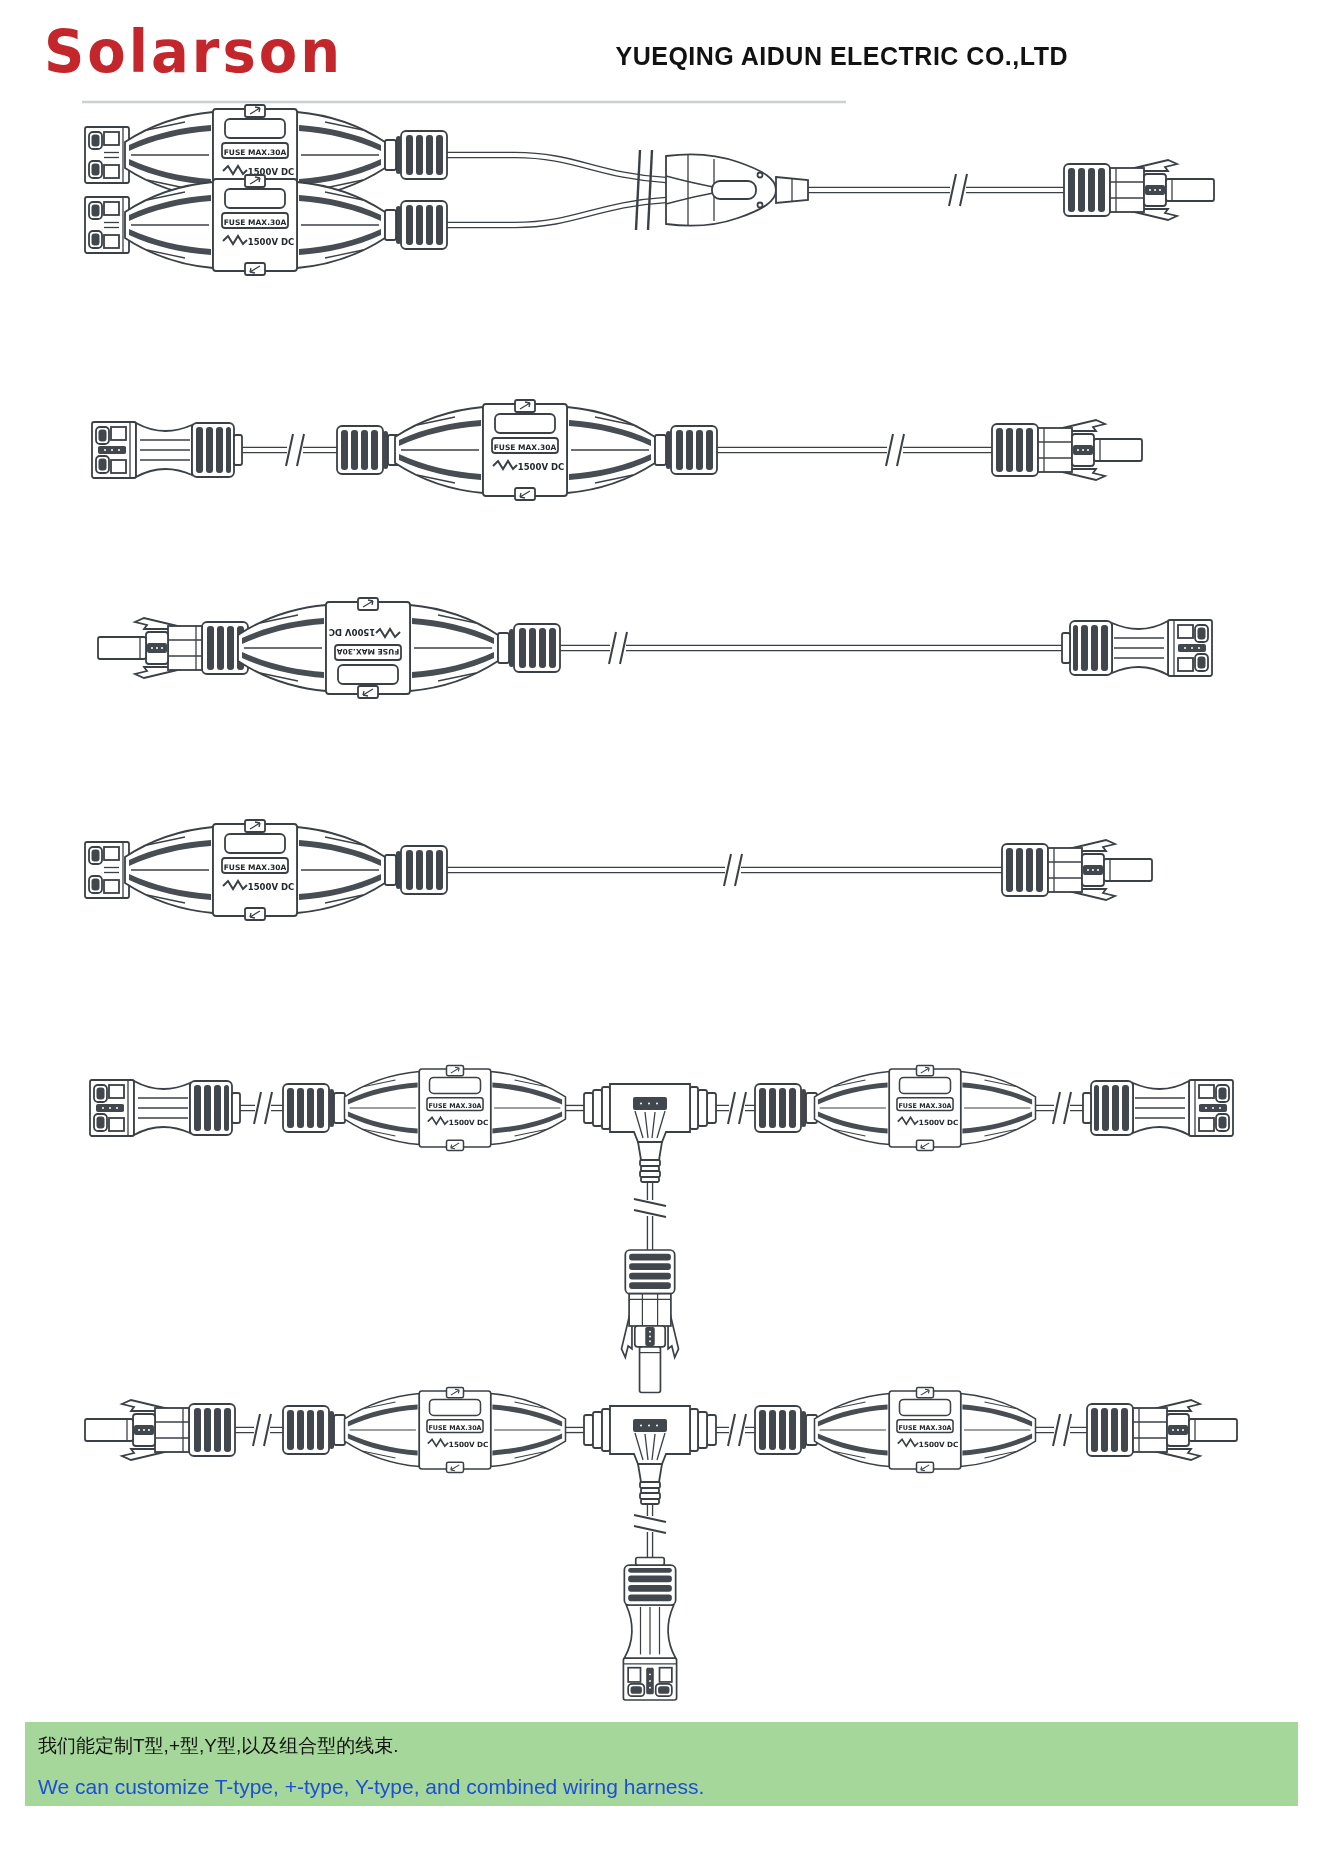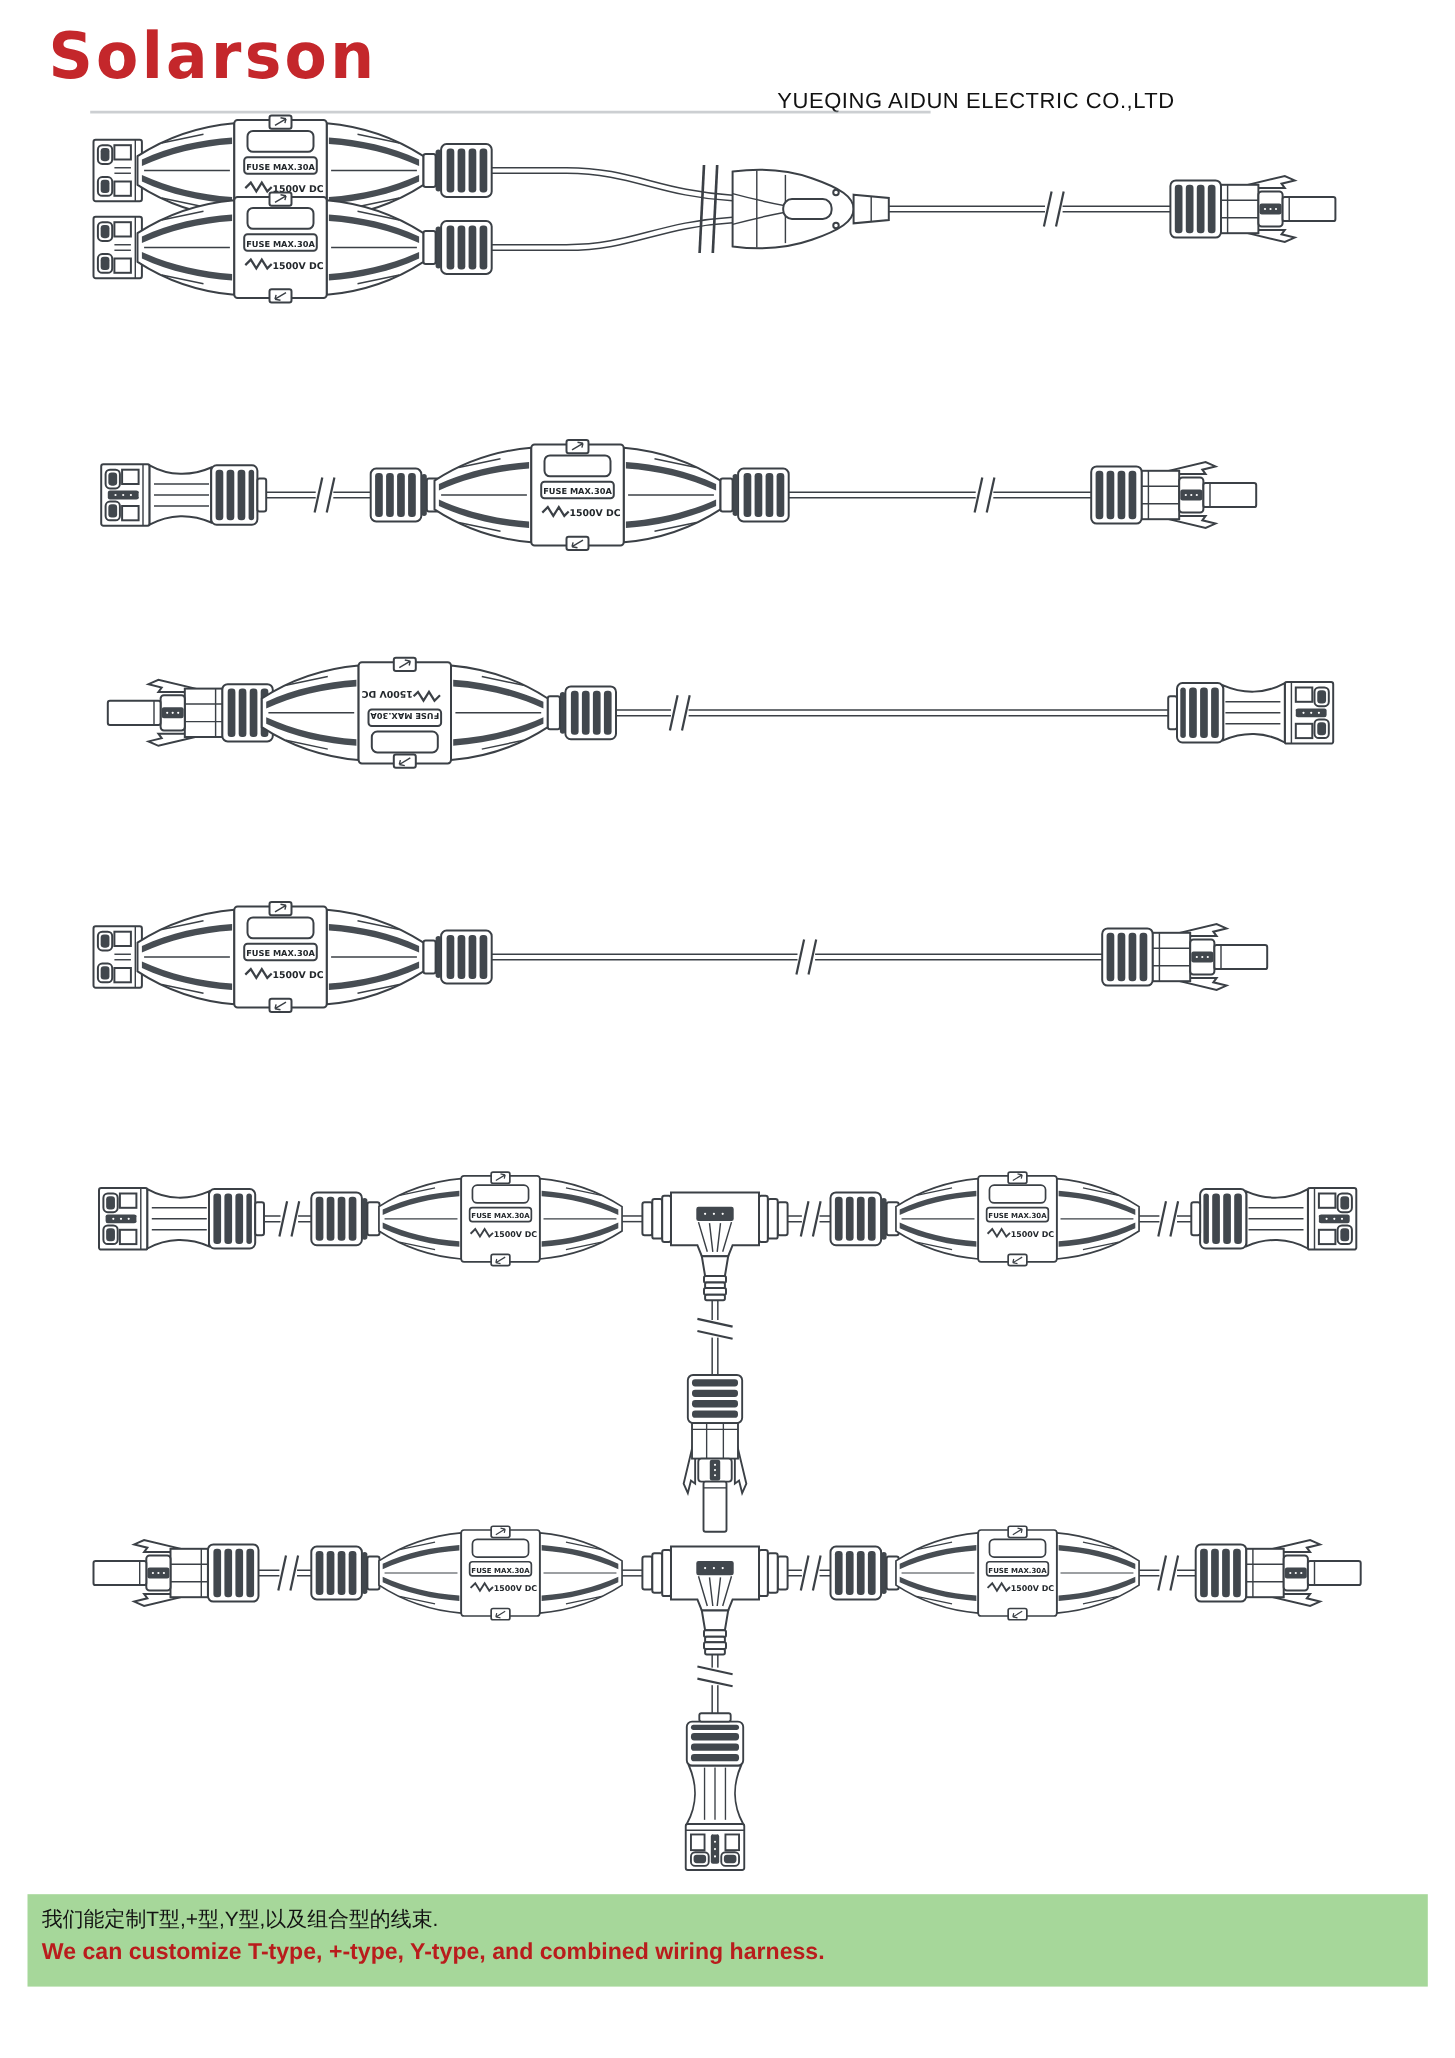--- a/index.html
+++ b/index.html
@@ -1,40 +1,40 @@
 <!DOCTYPE html>
 <html><head>
 <meta charset="utf-8">
 <style>
   html,body{margin:0;padding:0;background:#ffffff;}
   #page{position:relative;width:1323px;height:1871px;background:#fff;overflow:hidden;
         font-family:"Liberation Sans","DejaVu Sans",sans-serif;}
   .logo{position:absolute;left:44px;top:18px;font-family:"DejaVu Sans",sans-serif;
         font-size:56px;font-weight:800;letter-spacing:3px;color:#c4272b;
         transform:scaleY(1.04);transform-origin:left top;}
-  .company{position:absolute;right:255px;top:42px;font-size:20px;font-weight:400;
-        color:#121212;letter-spacing:0.5px;margin-top:39px;}
+  .company{position:absolute;right:255px;top:42px;font-size:25px;font-weight:700;
+        color:#121212;letter-spacing:0.5px;}
   svg.canvas{position:absolute;left:0;top:0;}
   
   .w{fill:#ffffff;stroke:#3b4046;stroke-width:1.8;}
   .d{fill:#41474d;stroke:none;}
   .d2{fill:#474d53;stroke:none;}
   .ln{stroke:#3b4046;stroke-width:1.3;fill:none;}
   .co{stroke:#3b4046;stroke-width:6.5;fill:none;}
   .ci{stroke:#ffffff;stroke-width:3.8;fill:none;}
   .bln{stroke:#3b4046;stroke-width:2;fill:none;}
   .bars{stroke:#3b4046;stroke-width:2.4;fill:none;}
   .wdot{fill:#ffffff;stroke:none;}
   svg text{font-family:"DejaVu Sans","Liberation Sans",sans-serif;font-weight:700;fill:#23282c;}
   .fuse-label{font-size:7.5px;}
   .fuse-rating{font-size:8.5px;}
   .banner{position:absolute;left:25px;top:1722px;width:1273px;height:84px;
           background:#a6d79a;box-sizing:border-box;padding:10px 0 0 13px;}
   .banner .cn{font-size:19px;font-weight:400;color:#121212;line-height:1.5;}
-  .banner .en{font-size:21px;font-weight:700;color:#b91c1c;line-height:1.35;}
+  .banner .en{font-size:21px;font-weight:400;color:#1d4ed8;line-height:1.35;margin-top:12px;}
 </style>
 </head>
 <body>
 
 <div id="page">
 
   <div class="logo">Solarson</div>
   <div class="company">YUEQING AIDUN ELECTRIC CO.,LTD</div>
 
   <svg class="canvas" width="1323" height="1871" viewBox="0 0 1323 1871">

